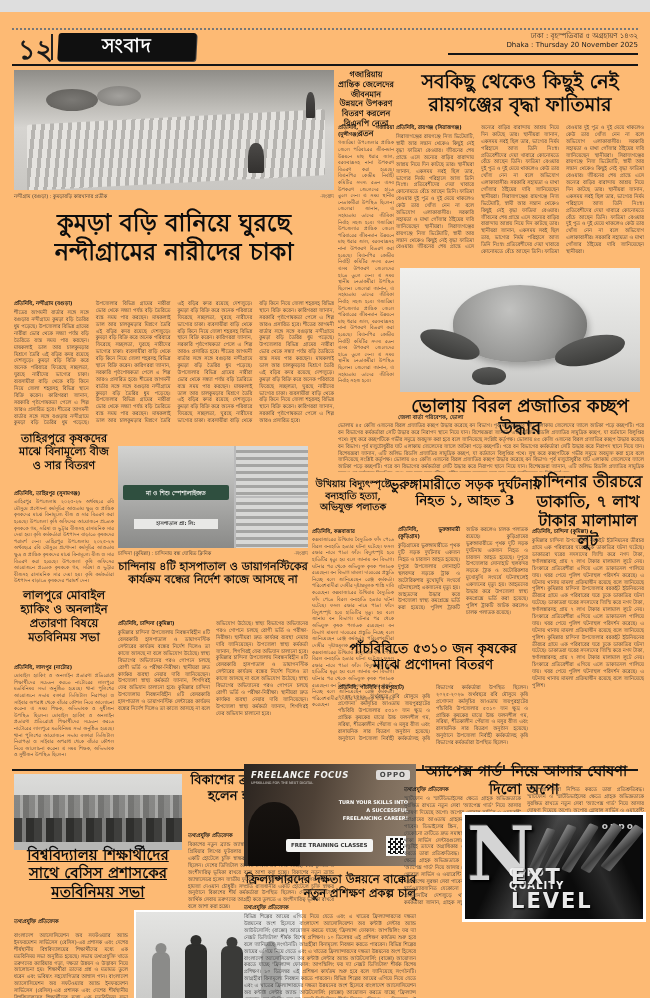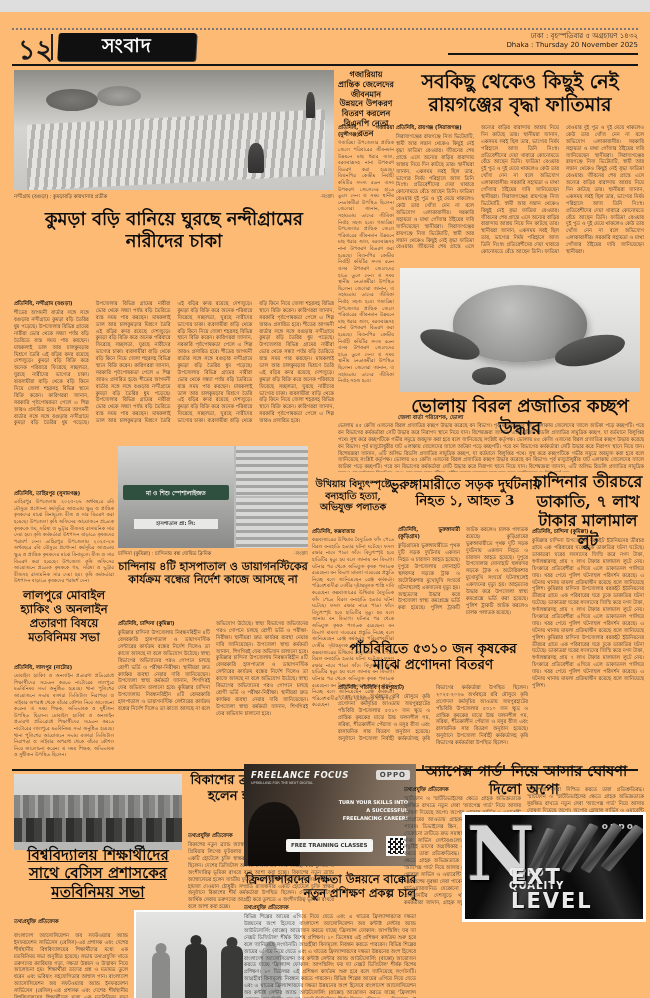--- a/index.html
+++ b/index.html
@@ -114,21 +114,21 @@
     <b class="byline-inline">প্রতিনিধি, গজারিয়া (মুন্সীগঞ্জ)</b>
     <span>গজারিয়া উপজেলার প্রান্তিক জেলে পরিবারের জীবনমান উন্নয়নে মাছ ধরার জাল, বরফবাক্সসহ নানা উপকরণ বিতরণ করা হয়েছে। বিএনপির কেন্দ্রীয় নির্বাহী কমিটির সদস্য রতন এসব উপকরণ জেলেদের হাতে তুলে দেন। এ সময় স্থানীয় নেতাকর্মীরা উপস্থিত ছিলেন। জেলেরা জানান, এ সহায়তায় তাদের জীবিকা নির্বাহ সহজ হবে। গজারিয়া উপজেলার প্রান্তিক জেলে পরিবারের জীবনমান উন্নয়নে মাছ ধরার জাল, বরফবাক্সসহ নানা উপকরণ বিতরণ করা হয়েছে। বিএনপির কেন্দ্রীয় নির্বাহী কমিটির সদস্য রতন এসব উপকরণ জেলেদের হাতে তুলে দেন। এ সময় স্থানীয় নেতাকর্মীরা উপস্থিত ছিলেন। জেলেরা জানান, এ সহায়তায় তাদের জীবিকা নির্বাহ সহজ হবে। গজারিয়া উপজেলার প্রান্তিক জেলে পরিবারের জীবনমান উন্নয়নে মাছ ধরার জাল, বরফবাক্সসহ নানা উপকরণ বিতরণ করা হয়েছে। বিএনপির কেন্দ্রীয় নির্বাহী কমিটির সদস্য রতন এসব উপকরণ জেলেদের হাতে তুলে দেন। এ সময় স্থানীয় নেতাকর্মীরা উপস্থিত ছিলেন। জেলেরা জানান, এ সহায়তায় তাদের জীবিকা নির্বাহ সহজ হবে।</span>
   </div>
 
   <div class="abs hl" style="left:396px;top:58px;width:248px;font-size:19px;">সবকিছু থেকেও কিছুই নেই রায়গঞ্জের বৃদ্ধা ফাতিমার</div>
   <div class="abs bodytxt cols3" style="left:396px;top:112px;width:248px;height:142px;">
     <b class="byline-inline">প্রতিনিধি, রায়গঞ্জ (সিরাজগঞ্জ)</b>
     <span>সিরাজগঞ্জের রায়গঞ্জে নিজ ভিটেমাটি, স্বামী আর সন্তান থেকেও কিছুই নেই বৃদ্ধা ফাতিমা বেওয়ার। জীবনের শেষ প্রান্তে এসে অন্যের বাড়ির বারান্দায় আশ্রয় নিয়ে দিন কাটছে তার। স্থানীয়রা জানান, একসময় সবই ছিল তার, ভাগ্যের নির্মম পরিহাসে আজ তিনি নিঃস্ব। প্রতিবেশীদের দেয়া খাবারে কোনোমতে বেঁচে আছেন তিনি। ফাতিমা বেওয়ার দুই পুত্র ও দুই মেয়ে থাকলেও কেউ তার খোঁজ নেন না বলে অভিযোগ এলাকাবাসীর। সরকারি সহায়তা ও মাথা গোঁজার ঠাঁইয়ের দাবি জানিয়েছেন স্থানীয়রা। সিরাজগঞ্জের রায়গঞ্জে নিজ ভিটেমাটি, স্বামী আর সন্তান থেকেও কিছুই নেই বৃদ্ধা ফাতিমা বেওয়ার। জীবনের শেষ প্রান্তে এসে অন্যের বাড়ির বারান্দায় আশ্রয় নিয়ে দিন কাটছে তার। স্থানীয়রা জানান, একসময় সবই ছিল তার, ভাগ্যের নির্মম পরিহাসে আজ তিনি নিঃস্ব। প্রতিবেশীদের দেয়া খাবারে কোনোমতে বেঁচে আছেন তিনি। ফাতিমা বেওয়ার দুই পুত্র ও দুই মেয়ে থাকলেও কেউ তার খোঁজ নেন না বলে অভিযোগ এলাকাবাসীর। সরকারি সহায়তা ও মাথা গোঁজার ঠাঁইয়ের দাবি জানিয়েছেন স্থানীয়রা। সিরাজগঞ্জের রায়গঞ্জে নিজ ভিটেমাটি, স্বামী আর সন্তান থেকেও কিছুই নেই বৃদ্ধা ফাতিমা বেওয়ার। জীবনের শেষ প্রান্তে এসে অন্যের বাড়ির বারান্দায় আশ্রয় নিয়ে দিন কাটছে তার। স্থানীয়রা জানান, একসময় সবই ছিল তার, ভাগ্যের নির্মম পরিহাসে আজ তিনি নিঃস্ব। প্রতিবেশীদের দেয়া খাবারে কোনোমতে বেঁচে আছেন তিনি। ফাতিমা বেওয়ার দুই পুত্র ও দুই মেয়ে থাকলেও কেউ তার খোঁজ নেন না বলে অভিযোগ এলাকাবাসীর। সরকারি সহায়তা ও মাথা গোঁজার ঠাঁইয়ের দাবি জানিয়েছেন স্থানীয়রা। সিরাজগঞ্জের রায়গঞ্জে নিজ ভিটেমাটি, স্বামী আর সন্তান থেকেও কিছুই নেই বৃদ্ধা ফাতিমা বেওয়ার। জীবনের শেষ প্রান্তে এসে অন্যের বাড়ির বারান্দায় আশ্রয় নিয়ে দিন কাটছে তার। স্থানীয়রা জানান, একসময় সবই ছিল তার, ভাগ্যের নির্মম পরিহাসে আজ তিনি নিঃস্ব। প্রতিবেশীদের দেয়া খাবারে কোনোমতে বেঁচে আছেন তিনি। ফাতিমা বেওয়ার দুই পুত্র ও দুই মেয়ে থাকলেও কেউ তার খোঁজ নেন না বলে অভিযোগ এলাকাবাসীর। সরকারি সহায়তা ও মাথা গোঁজার ঠাঁইয়ের দাবি জানিয়েছেন স্থানীয়রা।</span>
   </div>
 
-  <div class="abs hl" style="left:14px;top:196px;width:320px;font-size:18px;">কুমড়া বড়ি বানিয়ে ঘুরছে নন্দীগ্রামের নারীদের চাকা</div>
+  <div class="abs hl" style="left:14px;top:196px;width:320px;font-size:24px;">কুমড়া বড়ি বানিয়ে ঘুরছে নন্দীগ্রামের নারীদের চাকা</div>
   <div class="abs bodytxt cols4" style="left:14px;top:288px;width:320px;height:140px;">
     <b class="byline-inline">প্রতিনিধি, নন্দীগ্রাম (বগুড়া)</b>
     <span>শীতের আগমনী বার্তার সঙ্গে সঙ্গে বগুড়ার নন্দীগ্রামে কুমড়া বড়ি তৈরির ধুম পড়েছে। উপজেলার বিভিন্ন গ্রামের নারীরা ভোর থেকে সন্ধ্যা পর্যন্ত বড়ি তৈরিতে ব্যস্ত সময় পার করছেন। মাষকলাই ডাল আর চালকুমড়ার মিশ্রণে তৈরি এই বড়ির কদর রয়েছে দেশজুড়ে। কুমড়া বড়ি বিক্রি করে অনেক পরিবারে ফিরেছে সচ্ছলতা, ঘুরছে নারীদের ভাগ্যের চাকা। ব্যবসায়ীরা বাড়ি থেকে বড়ি কিনে নিয়ে জেলা শহরসহ বিভিন্ন স্থানে বিক্রি করেন। কারিগররা জানান, সরকারি পৃষ্ঠপোষকতা পেলে এ শিল্প আরও প্রসারিত হবে। শীতের আগমনী বার্তার সঙ্গে সঙ্গে বগুড়ার নন্দীগ্রামে কুমড়া বড়ি তৈরির ধুম পড়েছে। উপজেলার বিভিন্ন গ্রামের নারীরা ভোর থেকে সন্ধ্যা পর্যন্ত বড়ি তৈরিতে ব্যস্ত সময় পার করছেন। মাষকলাই ডাল আর চালকুমড়ার মিশ্রণে তৈরি এই বড়ির কদর রয়েছে দেশজুড়ে। কুমড়া বড়ি বিক্রি করে অনেক পরিবারে ফিরেছে সচ্ছলতা, ঘুরছে নারীদের ভাগ্যের চাকা। ব্যবসায়ীরা বাড়ি থেকে বড়ি কিনে নিয়ে জেলা শহরসহ বিভিন্ন স্থানে বিক্রি করেন। কারিগররা জানান, সরকারি পৃষ্ঠপোষকতা পেলে এ শিল্প আরও প্রসারিত হবে। শীতের আগমনী বার্তার সঙ্গে সঙ্গে বগুড়ার নন্দীগ্রামে কুমড়া বড়ি তৈরির ধুম পড়েছে। উপজেলার বিভিন্ন গ্রামের নারীরা ভোর থেকে সন্ধ্যা পর্যন্ত বড়ি তৈরিতে ব্যস্ত সময় পার করছেন। মাষকলাই ডাল আর চালকুমড়ার মিশ্রণে তৈরি এই বড়ির কদর রয়েছে দেশজুড়ে। কুমড়া বড়ি বিক্রি করে অনেক পরিবারে ফিরেছে সচ্ছলতা, ঘুরছে নারীদের ভাগ্যের চাকা। ব্যবসায়ীরা বাড়ি থেকে বড়ি কিনে নিয়ে জেলা শহরসহ বিভিন্ন স্থানে বিক্রি করেন। কারিগররা জানান, সরকারি পৃষ্ঠপোষকতা পেলে এ শিল্প আরও প্রসারিত হবে। শীতের আগমনী বার্তার সঙ্গে সঙ্গে বগুড়ার নন্দীগ্রামে কুমড়া বড়ি তৈরির ধুম পড়েছে। উপজেলার বিভিন্ন গ্রামের নারীরা ভোর থেকে সন্ধ্যা পর্যন্ত বড়ি তৈরিতে ব্যস্ত সময় পার করছেন। মাষকলাই ডাল আর চালকুমড়ার মিশ্রণে তৈরি এই বড়ির কদর রয়েছে দেশজুড়ে। কুমড়া বড়ি বিক্রি করে অনেক পরিবারে ফিরেছে সচ্ছলতা, ঘুরছে নারীদের ভাগ্যের চাকা। ব্যবসায়ীরা বাড়ি থেকে বড়ি কিনে নিয়ে জেলা শহরসহ বিভিন্ন স্থানে বিক্রি করেন। কারিগররা জানান, সরকারি পৃষ্ঠপোষকতা পেলে এ শিল্প আরও প্রসারিত হবে। শীতের আগমনী বার্তার সঙ্গে সঙ্গে বগুড়ার নন্দীগ্রামে কুমড়া বড়ি তৈরির ধুম পড়েছে। উপজেলার বিভিন্ন গ্রামের নারীরা ভোর থেকে সন্ধ্যা পর্যন্ত বড়ি তৈরিতে ব্যস্ত সময় পার করছেন। মাষকলাই ডাল আর চালকুমড়ার মিশ্রণে তৈরি এই বড়ির কদর রয়েছে দেশজুড়ে। কুমড়া বড়ি বিক্রি করে অনেক পরিবারে ফিরেছে সচ্ছলতা, ঘুরছে নারীদের ভাগ্যের চাকা। ব্যবসায়ীরা বাড়ি থেকে বড়ি কিনে নিয়ে জেলা শহরসহ বিভিন্ন স্থানে বিক্রি করেন। কারিগররা জানান, সরকারি পৃষ্ঠপোষকতা পেলে এ শিল্প আরও প্রসারিত হবে।</span>
   </div>
 
   <div class="photo ph-turtle" style="left:400px;top:256px;width:240px;height:124px;">
     <div class="turtle-shell"></div>
     <div class="flipper" style="left:8%;top:52%;width:26%;height:20%;transform:rotate(18deg);"></div>
     <div class="flipper" style="right:6%;top:56%;width:30%;height:22%;transform:rotate(-14deg);"></div>
     <div class="flipper" style="left:30%;bottom:6%;width:14%;height:14%;"></div>
@@ -178,20 +178,21 @@
   <div class="abs caption" style="left:118px;top:538px;width:190px;">
     <span>চান্দিনা (কুমিল্লা) : চান্দিনায় বন্ধ ঘোষিত ক্লিনিক</span>
     <span class="credit">-সংবাদ</span>
   </div>
   <div class="abs hl" style="left:116px;top:548px;width:194px;font-size:11px;">চান্দিনায় ৪টি হাসপাতাল ও ডায়াগনস্টিকের কার্যক্রম বন্ধের নির্দেশ কাজে আসছে না</div>
   <div class="abs bodytxt cols2" style="left:118px;top:608px;width:190px;height:146px;">
     <b class="byline-inline">প্রতিনিধি, চান্দিনা (কুমিল্লা)</b>
     <span>কুমিল্লার চান্দিনা উপজেলায় নিবন্ধনবিহীন ৪টি বেসরকারি হাসপাতাল ও ডায়াগনস্টিক সেন্টারের কার্যক্রম বন্ধের নির্দেশ দিলেও তা কাজে আসছে না বলে অভিযোগ উঠেছে। স্বাস্থ্য বিভাগের অভিযানের পরও গোপনে চলছে রোগী ভর্তি ও পরীক্ষা-নিরীক্ষা। স্থানীয়রা দ্রুত কার্যকর ব্যবস্থা নেয়ার দাবি জানিয়েছেন। উপজেলা স্বাস্থ্য কর্মকর্তা জানান, শিগগিরই ফের অভিযান চালানো হবে। কুমিল্লার চান্দিনা উপজেলায় নিবন্ধনবিহীন ৪টি বেসরকারি হাসপাতাল ও ডায়াগনস্টিক সেন্টারের কার্যক্রম বন্ধের নির্দেশ দিলেও তা কাজে আসছে না বলে অভিযোগ উঠেছে। স্বাস্থ্য বিভাগের অভিযানের পরও গোপনে চলছে রোগী ভর্তি ও পরীক্ষা-নিরীক্ষা। স্থানীয়রা দ্রুত কার্যকর ব্যবস্থা নেয়ার দাবি জানিয়েছেন। উপজেলা স্বাস্থ্য কর্মকর্তা জানান, শিগগিরই ফের অভিযান চালানো হবে। কুমিল্লার চান্দিনা উপজেলায় নিবন্ধনবিহীন ৪টি বেসরকারি হাসপাতাল ও ডায়াগনস্টিক সেন্টারের কার্যক্রম বন্ধের নির্দেশ দিলেও তা কাজে আসছে না বলে অভিযোগ উঠেছে। স্বাস্থ্য বিভাগের অভিযানের পরও গোপনে চলছে রোগী ভর্তি ও পরীক্ষা-নিরীক্ষা। স্থানীয়রা দ্রুত কার্যকর ব্যবস্থা নেয়ার দাবি জানিয়েছেন। উপজেলা স্বাস্থ্য কর্মকর্তা জানান, শিগগিরই ফের অভিযান চালানো হবে।</span>
   </div>
 
+  <div class="abs hl" style="left:14px;top:420px;width:100px;font-size:11px;">তাহিরপুরে কৃষকদের মাঝে বিনামূল্যে বীজ ও সার বিতরণ</div>
   <div class="abs bodytxt" style="left:14px;top:478px;width:100px;height:94px;font-size:4.8px;">
     <b class="byline-inline">প্রতিনিধি, তাহিরপুর (সুনামগঞ্জ)</b>
     <span>তাহিরপুর উপজেলায় ২০২৫-২৬ অর্থবছরে রবি মৌসুমে প্রণোদনা কর্মসূচির আওতায় ক্ষুদ্র ও প্রান্তিক কৃষকদের মাঝে বিনামূল্যে বীজ ও সার বিতরণ করা হয়েছে। উপজেলা কৃষি অফিসের আয়োজনে প্রত্যেক কৃষককে গম, সরিষা ও ভুট্টার বীজসহ রাসায়নিক সার দেয়া হয়। কৃষি কর্মকর্তারা উৎপাদন বাড়াতে কৃষকদের পরামর্শ দেন। তাহিরপুর উপজেলায় ২০২৫-২৬ অর্থবছরে রবি মৌসুমে প্রণোদনা কর্মসূচির আওতায় ক্ষুদ্র ও প্রান্তিক কৃষকদের মাঝে বিনামূল্যে বীজ ও সার বিতরণ করা হয়েছে। উপজেলা কৃষি অফিসের আয়োজনে প্রত্যেক কৃষককে গম, সরিষা ও ভুট্টার বীজসহ রাসায়নিক সার দেয়া হয়। কৃষি কর্মকর্তারা উৎপাদন বাড়াতে কৃষকদের পরামর্শ দেন।</span>
   </div>
 
   <div class="abs hl" style="left:14px;top:576px;width:100px;font-size:11.5px;">লালপুরে মোবাইল হ্যাকিং ও অনলাইন প্রতারণা বিষয়ে মতবিনিময় সভা</div>
   <div class="abs bodytxt" style="left:14px;top:652px;width:100px;height:102px;font-size:4.8px;">
     <b class="byline-inline">প্রতিনিধি, লালপুর (নাটোর)</b>
     <span>মোবাইল হ্যাকিং ও অনলাইন প্রতারণা প্রতিরোধে শিক্ষার্থীদের সচেতন করতে নাটোরের লালপুরে মতবিনিময় সভা অনুষ্ঠিত হয়েছে। থানা পুলিশের আয়োজনে সভায় বক্তারা ডিজিটাল নিরাপত্তা ও সাইবার অপরাধ থেকে বাঁচার কৌশল নিয়ে আলোচনা করেন। এ সময় শিক্ষক, অভিভাবক ও সুধীজন উপস্থিত ছিলেন। মোবাইল হ্যাকিং ও অনলাইন প্রতারণা প্রতিরোধে শিক্ষার্থীদের সচেতন করতে নাটোরের লালপুরে মতবিনিময় সভা অনুষ্ঠিত হয়েছে। থানা পুলিশের আয়োজনে সভায় বক্তারা ডিজিটাল নিরাপত্তা ও সাইবার অপরাধ থেকে বাঁচার কৌশল নিয়ে আলোচনা করেন। এ সময় শিক্ষক, অভিভাবক ও সুধীজন উপস্থিত ছিলেন।</span>
   </div>

